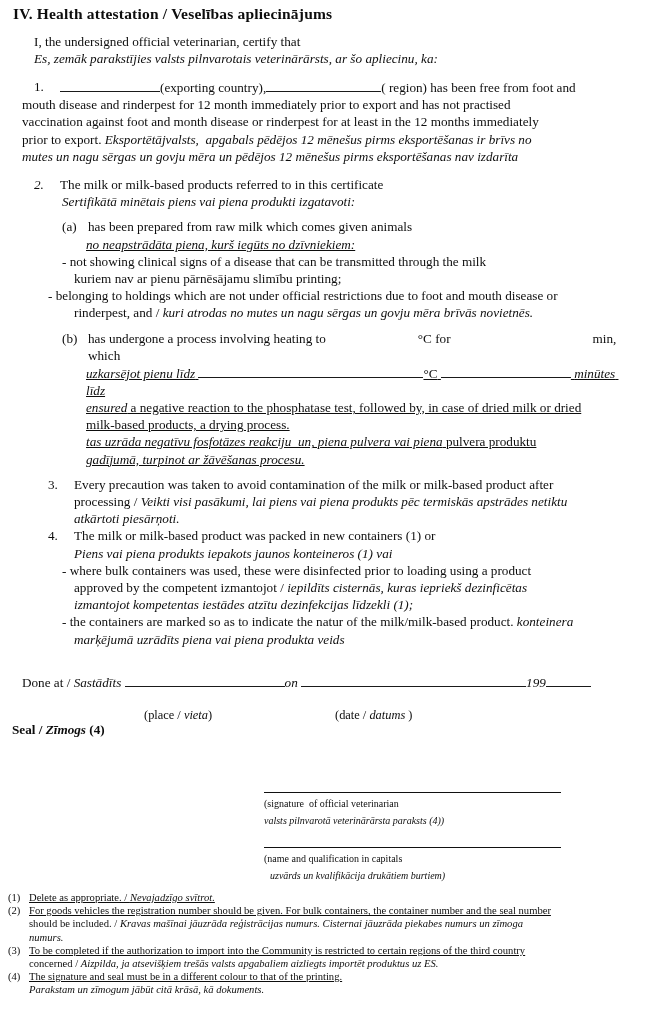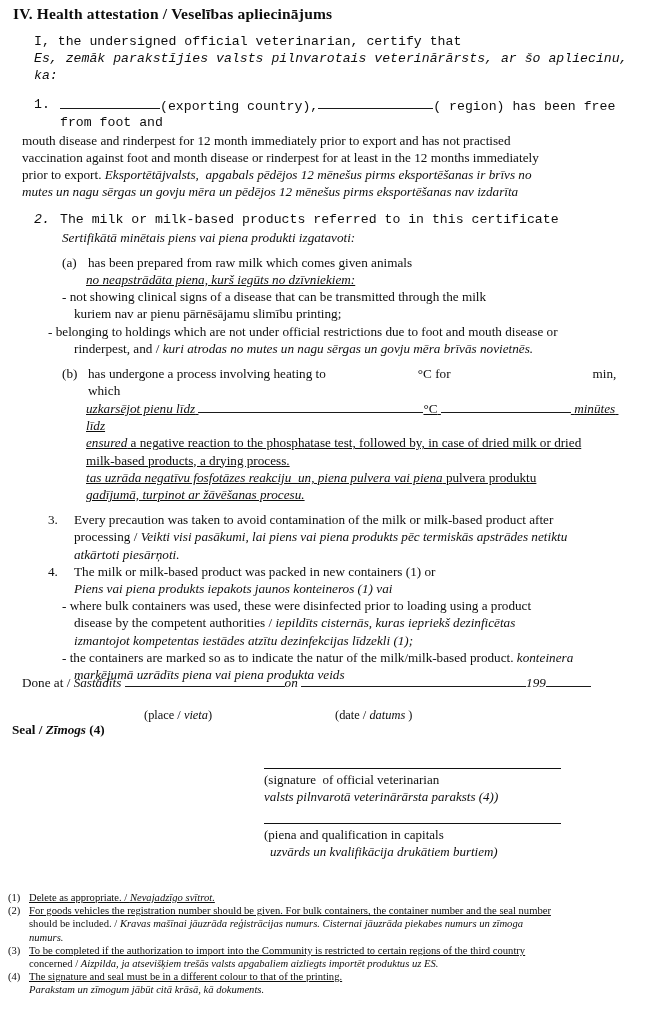--- a/index.html
+++ b/index.html
@@ -39,21 +39,21 @@
     line-height: 17.2px;
   }
   .ln {
     white-space: pre-wrap;
     margin: 0;
   }
   .it { font-style: italic; }
   .gap-s { height: 8px; }
   .gap-m { height: 11px; }
 
-  .indent1 { padding-left: 12px; font-family: Liberation Mono, monospace; }
+  .indent1 { padding-left: 12px; }
   .indent2 { padding-left: 26px; }
   .indent3 { padding-left: 40px; }
   .indent4 { padding-left: 52px; }
   .indent5 { padding-left: 64px; text-decoration: underline; }
 
   .numrow {
     display: flex;
     align-items: flex-start;
   }
   .numrow .num {
@@ -109,23 +109,23 @@
     position: absolute;
     left: 12px;
     top: 722px;
     font-size: 13.2px;
     font-weight: bold;
   }
 
   .sig-block {
     position: absolute;
     left: 264px;
-    top: 768px;
+    top: 792px;
     width: 300px;
-    font-size: 13px;
+    font-size: 10px;
     line-height: 16.5px;
   }
   .sig-rule {
     border-top: 1.6px solid #111;
     width: 297px;
     margin-bottom: 3px;
   }
   .sig-gap { height: 18px; }
 
   .footnotes {
@@ -212,21 +212,21 @@
     </div>
     <div class="ln indent4"><span>processing / </span><span class="it">Veikti visi pasākumi, lai piens vai piena produkts pēc termiskās apstrādes netiktu</span></div>
     <div class="ln indent4 it">atkārtoti piesārņoti.</div>
 
     <div class="numrow indent2">
       <span class="num plain">4.</span>
       <span class="txt">The milk or milk-based product was packed in new containers (1) or</span>
     </div>
     <div class="ln indent4 it">Piens vai piena produkts iepakots jaunos konteineros (1) vai</div>
     <div class="ln indent3">- where bulk containers was used, these were disinfected prior to loading using a product</div>
-    <div class="ln indent4"><span>disease by the competent authorities / </span><span class="it">iepildīts cisternās, kuras iepriekš dezinficētas</span></div>
+    <div class="ln indent4"><span>approved by the competent izmantojot / </span><span class="it">iepildīts cisternās, kuras iepriekš dezinficētas</span></div>
     <div class="ln indent4 it">izmantojot kompetentas iestādes atzītu dezinfekcijas līdzekli (1);</div>
     <div class="ln indent3"><span>- the containers are marked so as to indicate the natur of the milk/milk-based product. </span><span class="it">konteinera</span></div>
     <div class="ln indent4 it">marķējumā uzrādīts piena vai piena produkta veids</div>
 
   </div>
 
   <div class="doneat">
     <div class="doneat-line"><span>Done at / </span><span class="it">Sastādīts</span> <span class="fill f-160"></span><span class="it">on</span> <span class="fill f-225"></span><span class="it">199</span><span class="fill f-45"></span></div>
     <div class="doneat-subs">
       <span class="cap-place">(place / <span class="it">vieta</span>)</span>
@@ -235,21 +235,21 @@
   </div>
 
   <div class="seal"><span>Seal / </span><span class="it">Zīmogs</span><span> (4)</span></div>
 
   <div class="sig-block">
     <div class="sig-rule"></div>
     <div class="ln">(signature  of official veterinarian</div>
     <div class="ln it">valsts pilnvarotā veterinārārsta paraksts (4))</div>
     <div class="sig-gap"></div>
     <div class="sig-rule"></div>
-    <div class="ln">(piena and qualification in capitals</div>
+    <div class="ln">(name and qualification in capitals</div>
     <div class="ln it" style="padding-left:6px">uzvārds un kvalifikācija drukātiem burtiem)</div>
   </div>
 
   <div class="footnotes">
 
     <div class="fnrow">
       <span class="fnum">(1)</span>
       <span class="fbody"><span>Delete as appropriate. / </span><span class="it">Nevajadzīgo svītrot.</span></span>
     </div>
 

